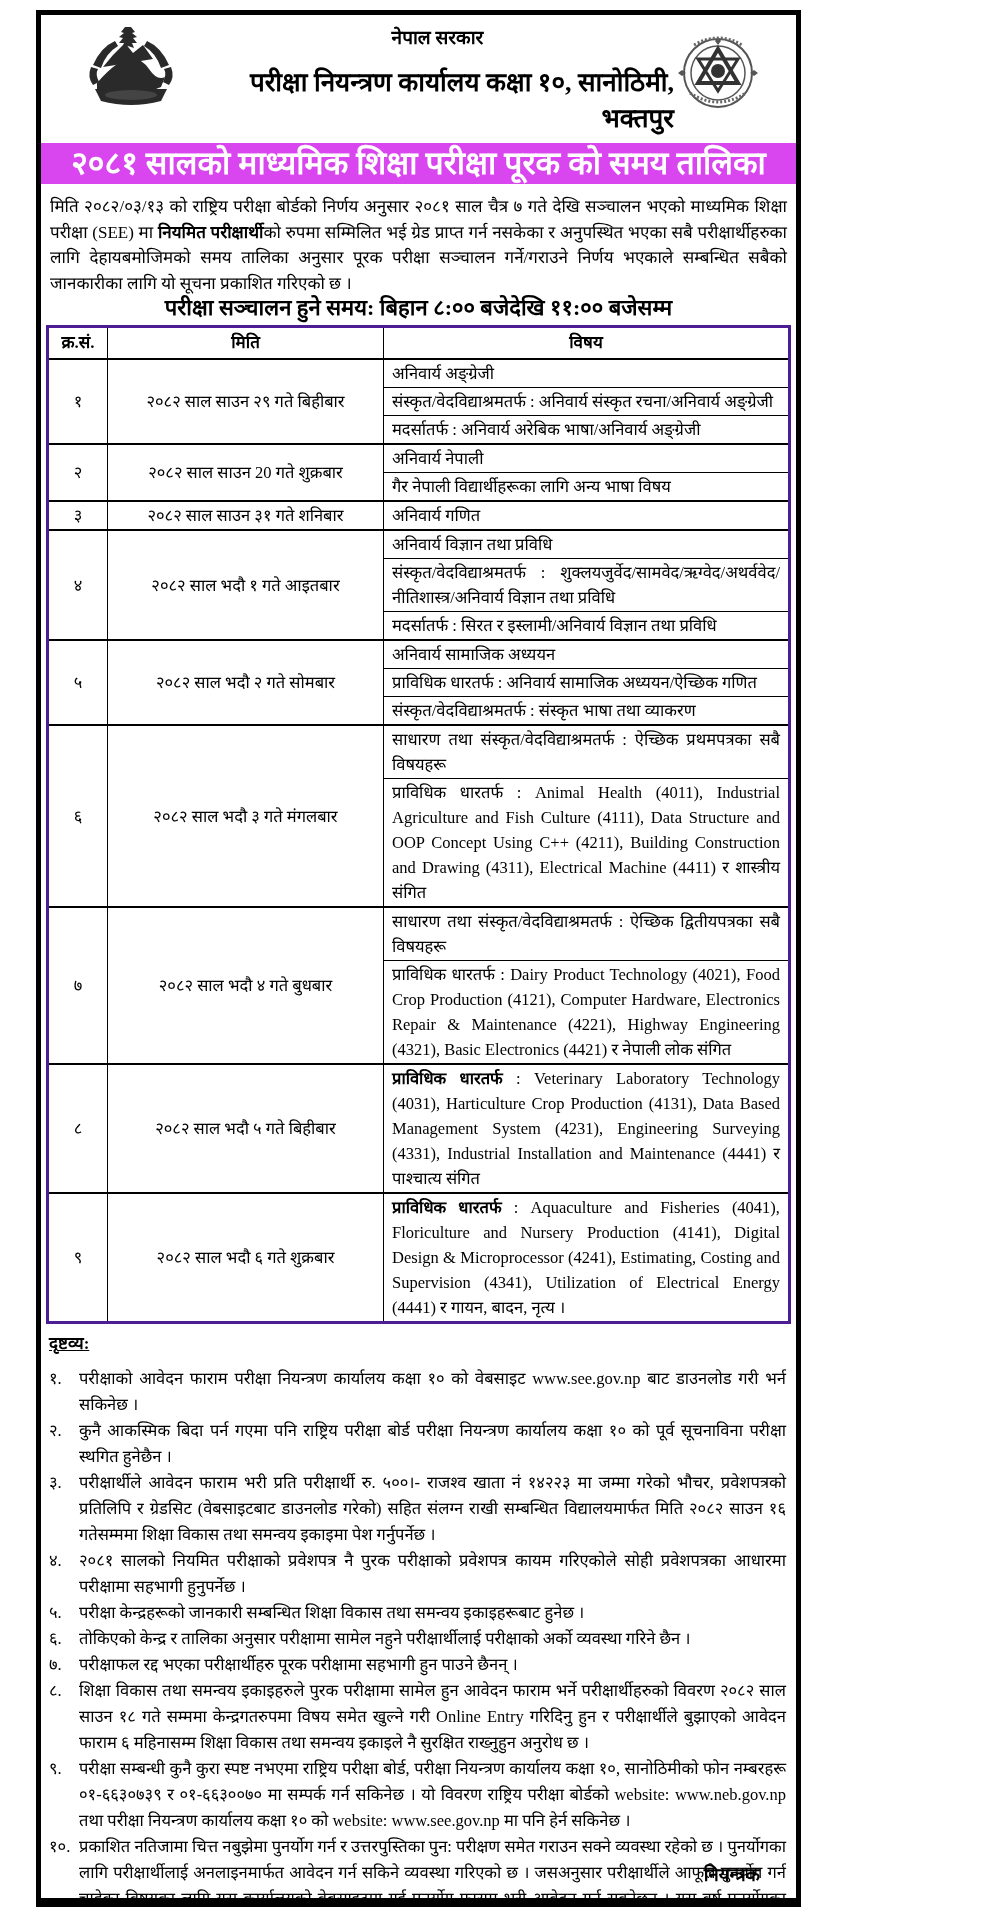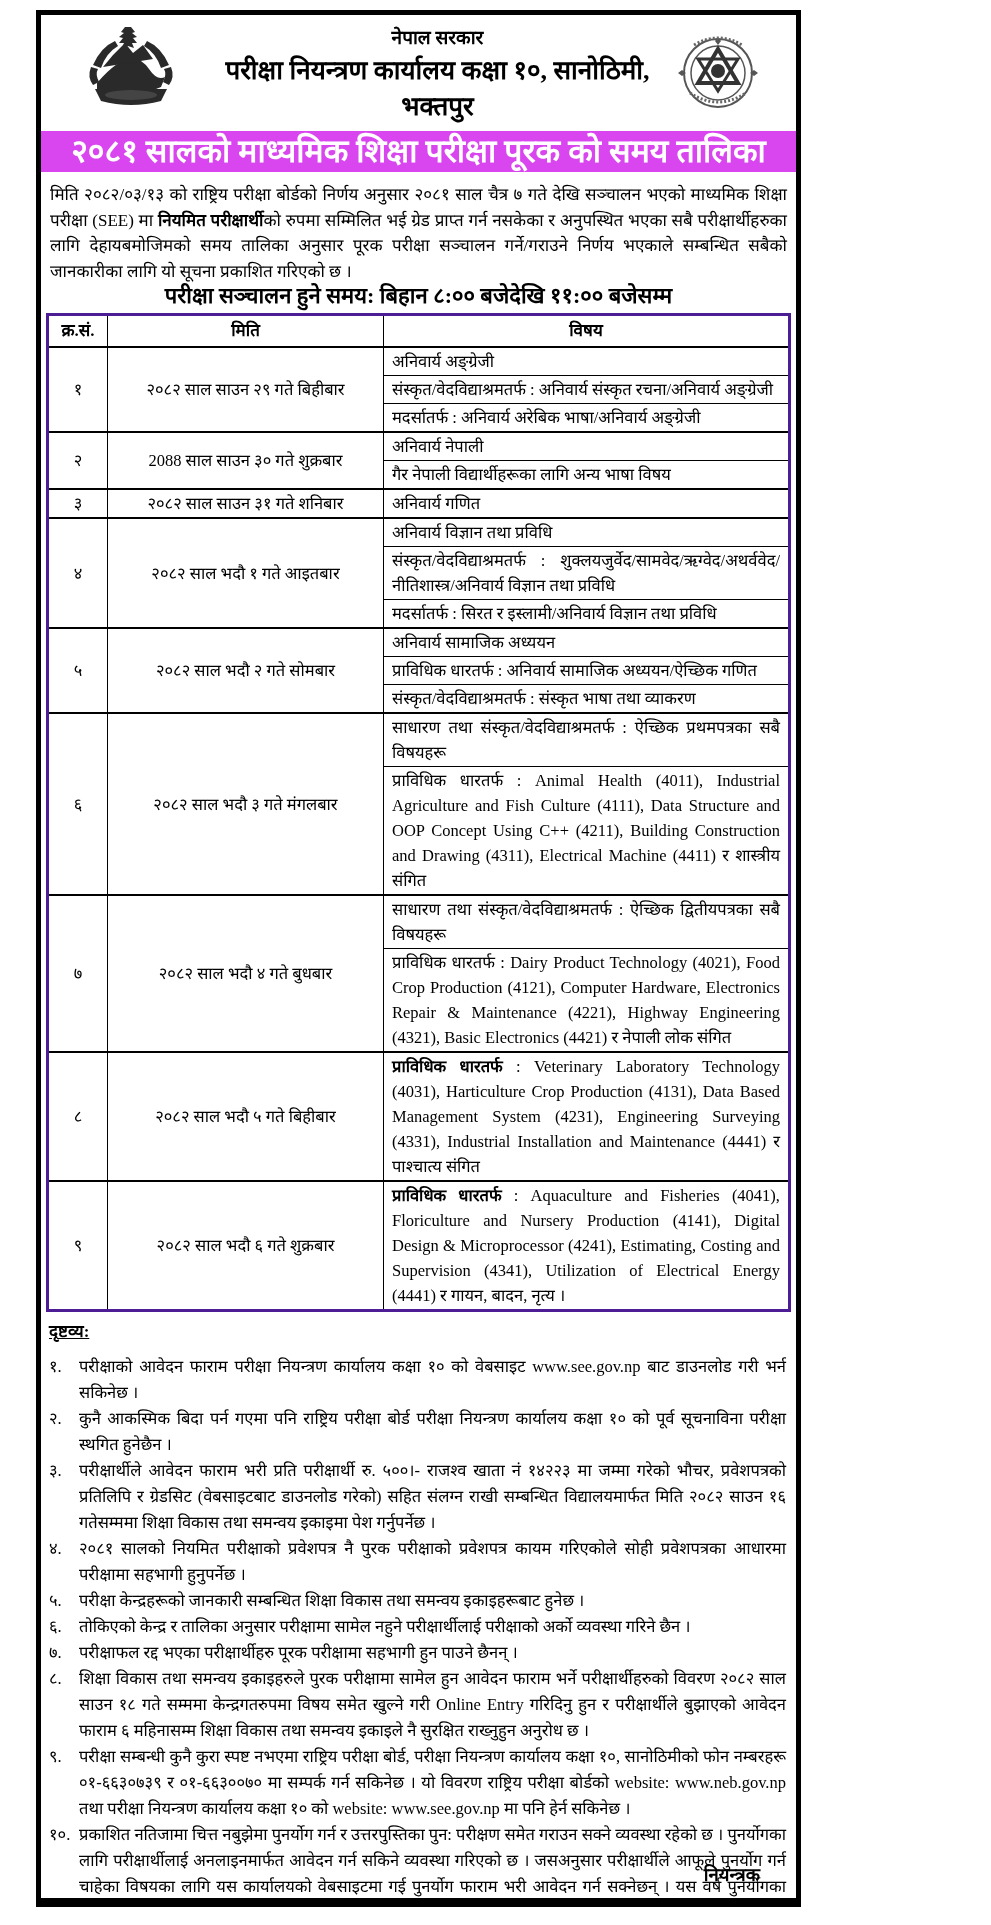--- a/index.html
+++ b/index.html
@@ -13,21 +13,21 @@
     position: absolute; left: 36px; right: 36px; top: 10px; bottom: 18px;
     border: 5px solid #000; border-bottom-width: 9px;
     overflow: hidden;
   }
   
   .header { display: flex; align-items: flex-start; margin: 10px 14px 0 14px; }
   .logo-left { width: 118px; flex: none; padding-left: 28px; }
   .logo-right { width: 108px; flex: none; padding-top: 4px; }
   .header-center { flex: 1; text-align: center; }
   .hline1, .hline2 { font-size: 19px; font-weight: bold; line-height: 26px; }
-  .hline3 { font-size: 26px; font-weight: bold; line-height: 36px; margin-top: 2px; }
+  .hline3 { font-size: 26px; font-weight: bold; line-height: 36px; margin-top: 14px; text-align: right; }
   
   .banner {
     background: #d946ef; color: #fff; text-align: center;
     font-size: 32px; font-weight: bold; line-height: 41px; height: 41px;
     margin-top: 6px;
   }
   
   .intro {
     margin: 10px 9px 0 9px; font-size: 17px; line-height: 25.5px;
     text-align: justify;
@@ -136,21 +136,21 @@
             <td class="subject">अनिवार्य अङ्ग्रेजी</td>
           </tr>
           <tr>
             <td class="subject">संस्कृत/वेदविद्याश्रमतर्फ : अनिवार्य संस्कृत रचना/अनिवार्य अङ्ग्रेजी</td>
           </tr>
           <tr>
             <td class="subject">मदर्सातर्फ : अनिवार्य अरेबिक भाषा/अनिवार्य अङ्ग्रेजी</td>
           </tr>
           <tr class="group-start">
             <td rowspan="2" class="sn">२</td>
-            <td rowspan="2" class="date">2088 साल साउन ३० गते शुक्रबार</td>
+            <td rowspan="2" class="date">२०८२ साल साउन 20 गते शुक्रबार</td>
             <td class="subject">अनिवार्य नेपाली</td>
           </tr>
           <tr>
             <td class="subject">गैर नेपाली विद्यार्थीहरूका लागि अन्य भाषा विषय</td>
           </tr>
           <tr class="group-start">
             <td rowspan="1" class="sn">३</td>
             <td rowspan="1" class="date">२०८२ साल साउन ३१ गते शनिबार</td>
             <td class="subject">अनिवार्य गणित</td>
           </tr>

